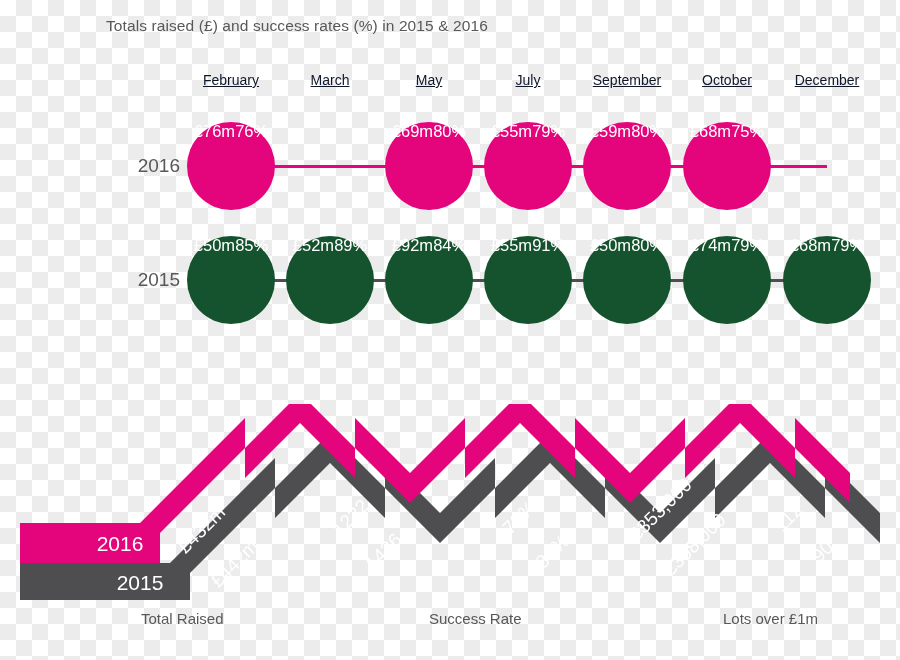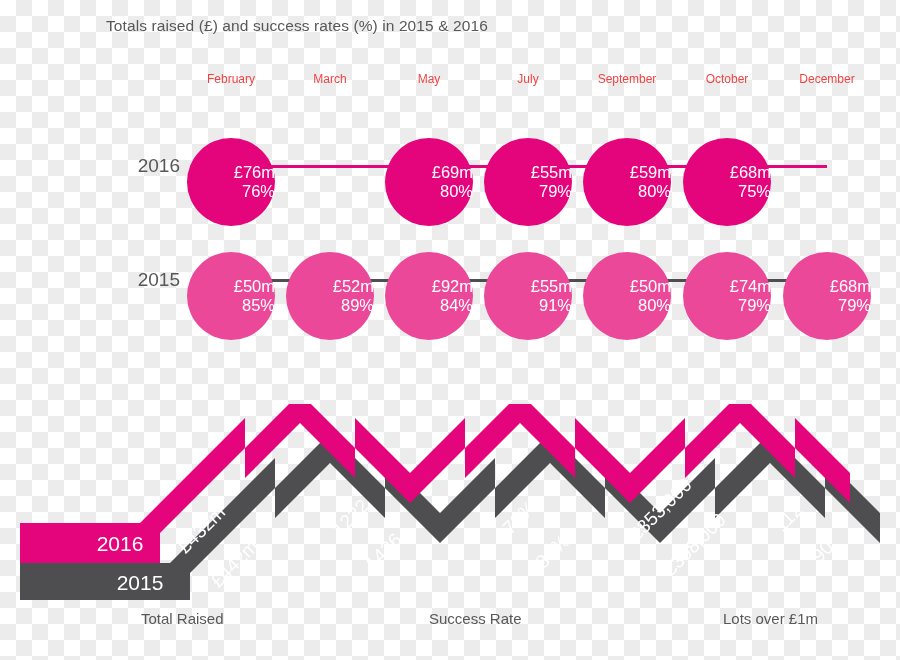--- a/index.html
+++ b/index.html
@@ -43,23 +43,24 @@
     top: 72px;
     width: 694px;
     height: 24px;
   }
   .month-label {
     position: absolute;
     top: 0;
     width: 110px;
     margin-left: -55px;
     text-align: center;
-    font-size: 12px;
-    color: #ef4444;
+    font-size: 14px;
+    color: #0f172a;
     white-space: nowrap;
+    text-decoration: underline;
   }
 
   
   .year-tag {
     position: absolute;
     width: 80px;
     text-align: right;
     font-size: 19px;
     color: #58585a;
   }
@@ -81,34 +82,34 @@
     top: 45px;
     height: 2.5px;
     left: 49px;
     right: 49px;
   }
   .row-2016 .connector { background: #e4047c; }
   .row-2015 .connector { background: #4e4e50; }
 
   .bubble {
     position: absolute;
-    top: 18px;
+    top: 2px;
     width: 88px;
     height: 88px;
     margin-left: -44px;
     border-radius: 50%;
     display: flex;
-    flex-direction: column;
-    align-items: flex-end;
+    flex-direction: row;
+    align-items: flex-start;
     justify-content: center;
     color: #ffffff;
     line-height: 1.18;
   }
   .row-2016 .bubble { background: #e4047c; }
-  .row-2015 .bubble { background: #ec4899; }
+  .row-2015 .bubble { background: #14532d; }
   .bubble .amt { font-size: 16.5px; }
   .bubble .pct { font-size: 16.5px; }
 
   
   #arrows {
     position: absolute;
     left: 0;
     top: 404px;
     width: 900px;
     height: 210px;

